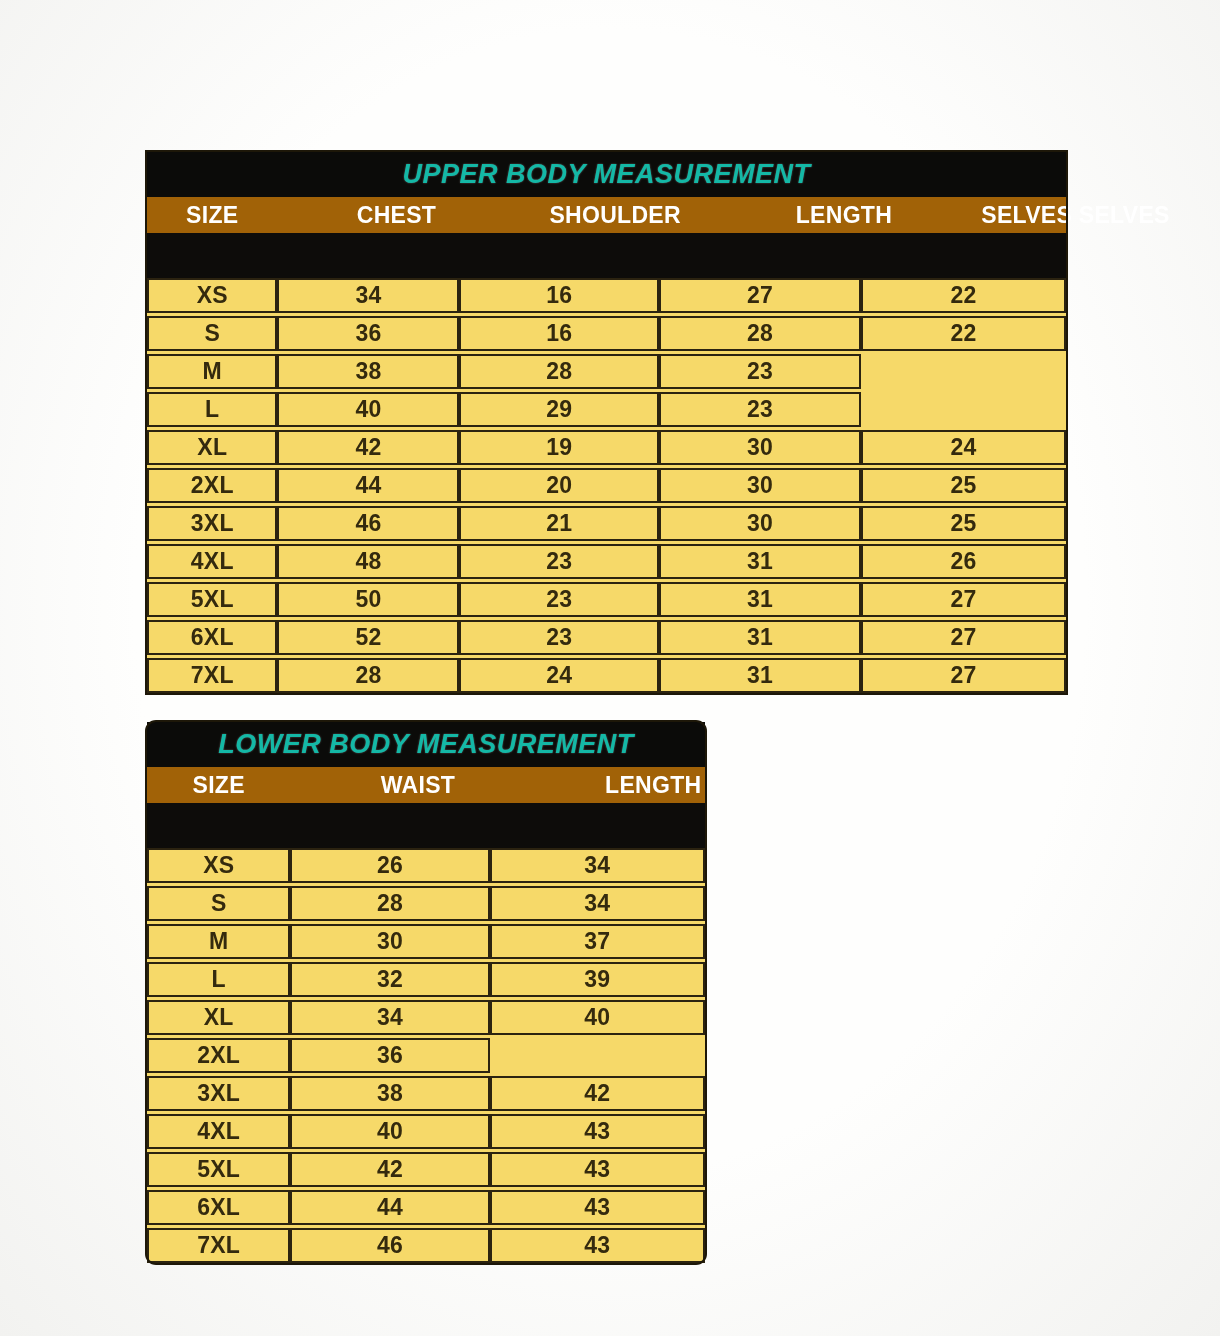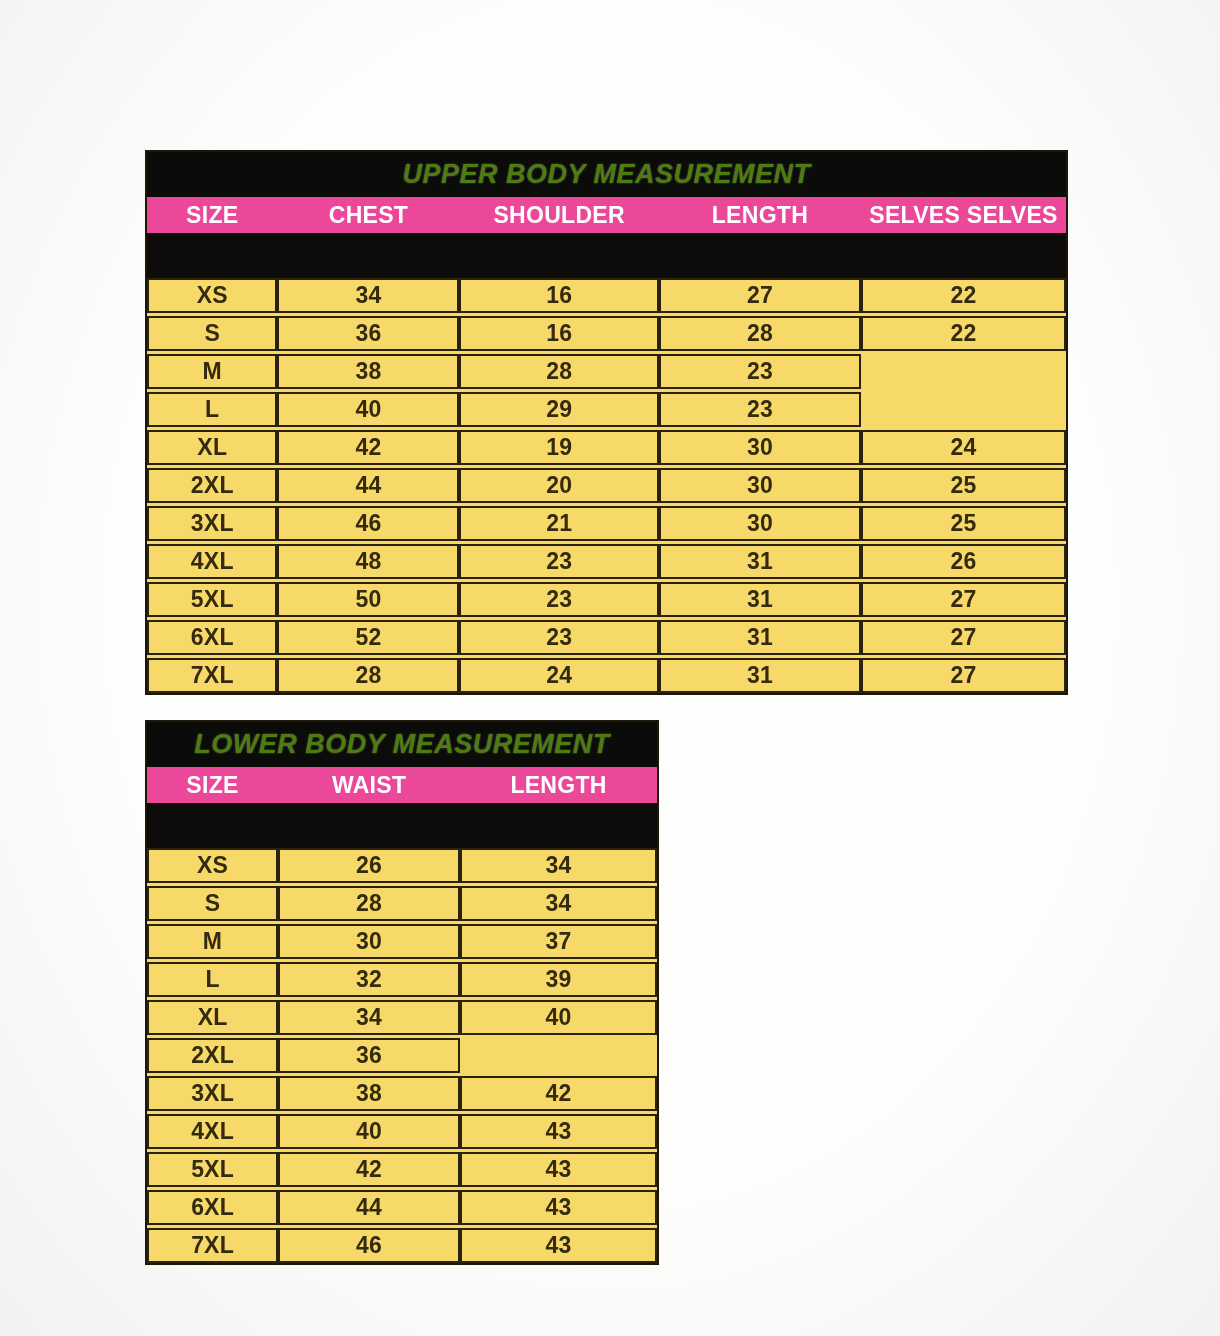--- a/index.html
+++ b/index.html
@@ -21,42 +21,44 @@
     background: #0d0c0a;
   }
   .tablebox.upper {
     left: 147px;
     top: 152px;
     width: 919px;
   }
   .tablebox.lower {
     left: 147px;
     top: 722px;
-    width: 510px;
+    width: 558px;
+    border-radius: 9px;
   }
 
   .titlebar {
     height: 45px;
     background: #0b0b09;
-    color: #4d7c0f;
+    color: #14b8a6;
     font-style: italic;
     font-weight: bold;
     font-size: 27px;
     letter-spacing: 0.5px;
     display: flex;
     align-items: center;
     justify-content: center;
     text-shadow: 0 0 2px rgba(255,255,255,0.35);
   }
 
   .head-row {
     height: 36px;
-    background: #ec4899;
+    background: #a16207;
     display: grid;
     align-items: center;
+    gap: 28px;
   }
   .hcell {
     color: #ffffff;
     font-weight: bold;
     font-size: 23px;
     letter-spacing: 0.3px;
     text-align: center;
     white-space: nowrap;
   }
 

